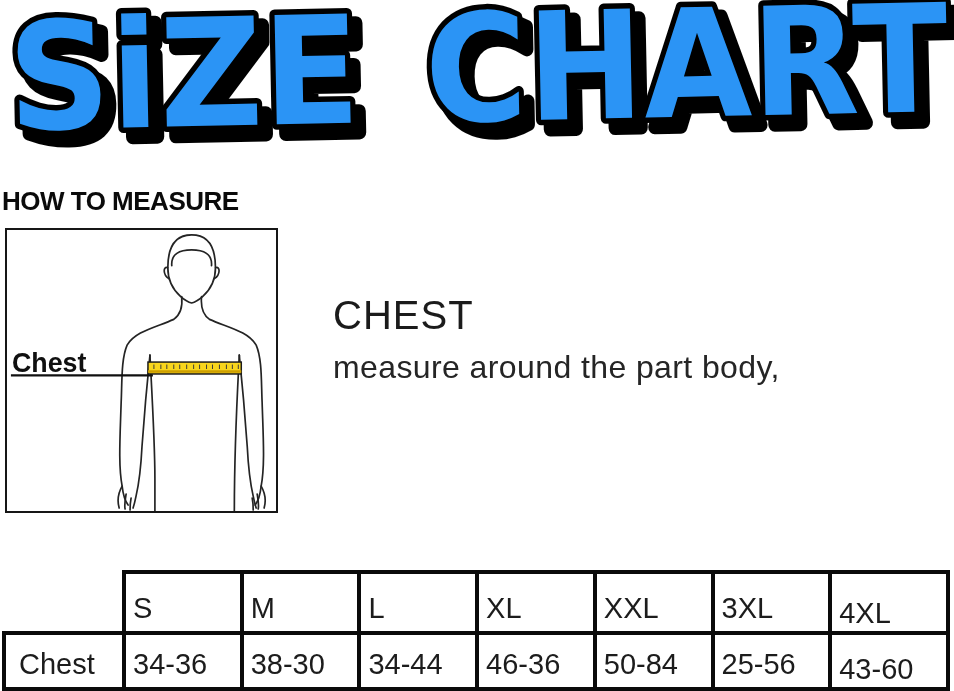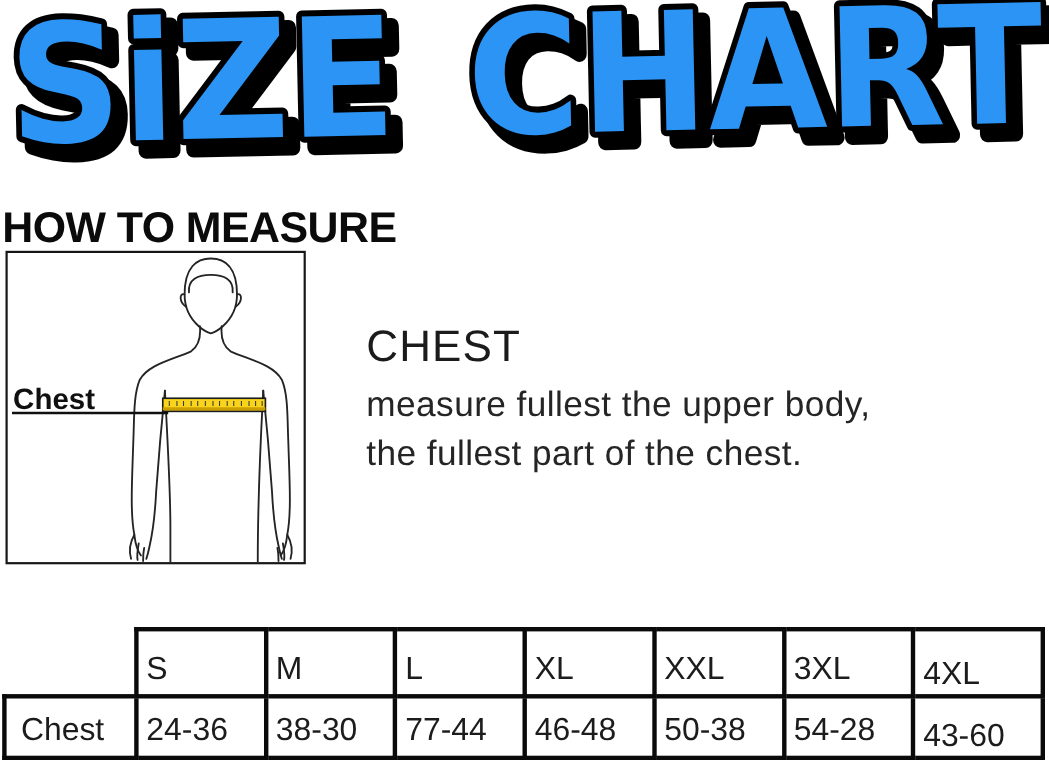--- a/index.html
+++ b/index.html
@@ -12,21 +12,21 @@
   .title-shadow{
     font-family:"DejaVu Sans", sans-serif;font-weight:bold;font-size:150px;
     fill:#000;stroke:#000;stroke-width:14;stroke-linejoin:round;paint-order:stroke fill;
   }
   .title-main{
     font-family:"DejaVu Sans", sans-serif;font-weight:bold;font-size:150px;
     stroke:#000;stroke-width:11;stroke-linejoin:round;paint-order:stroke fill;
   }
   
   .how-to{
-    position:absolute;left:2px;top:186px;font-size:39px;font-weight:bold;
+    position:absolute;left:2px;top:186px;font-size:26px;font-weight:bold;
     color:#0b0b0b;letter-spacing:-0.5px;white-space:nowrap;
   }
   
   .diagram-box{
     position:absolute;left:5px;top:228px;width:269px;height:281px;
     border:2px solid #161616;background:#fff;
   }
   .diagram-box svg{display:block;width:269px;height:281px;}
   .fig{fill:none;stroke:#242424;stroke-width:1.7;stroke-linecap:round;stroke-linejoin:round;}
   .fig-fill{fill:#ffffff;stroke:#242424;stroke-width:1.7;stroke-linejoin:round;}
@@ -106,22 +106,21 @@
                  M213 135.5V140 M220 135.5V140 M226 135.5V140 M232 135.5V140" stroke="#3a3a3a" stroke-width="1" fill="none"></path>
       </g>
 
       <text class="chest-label" x="4" y="143">Chest</text>
       <path d="M 3,146.5 H 146" stroke="#101010" stroke-width="2.2" fill="none"></path>
     </svg>
   </div>
 
   <div class="instructions">
     <div class="head">CHEST</div>
-    <div class="line">measure fullest the upper body,</div>
-    <div class="line">the fullest part of the chest.</div>
+    <div class="line">measure around the part body,</div>
   </div>
 
   <table class="size-table">
     <colgroup>
       <col class="c0">
         <col>
         <col>
         <col>
         <col>
         <col>
@@ -134,24 +133,24 @@
       <td>S</td>
       <td>M</td>
       <td>L</td>
       <td>XL</td>
       <td>XXL</td>
       <td>3XL</td>
       <td class="low">4XL</td>
     </tr>
     <tr class="val">
       <td class="rowlabel">Chest</td>
-      <td>24-36</td>
+      <td>34-36</td>
       <td>38-30</td>
-      <td>77-44</td>
-      <td>46-48</td>
-      <td>50-38</td>
-      <td>54-28</td>
+      <td>34-44</td>
+      <td>46-36</td>
+      <td>50-84</td>
+      <td>25-56</td>
       <td class="low">43-60</td>
     </tr>
   </tbody>
     </table>
 
 </div>
 
 </body></html>

